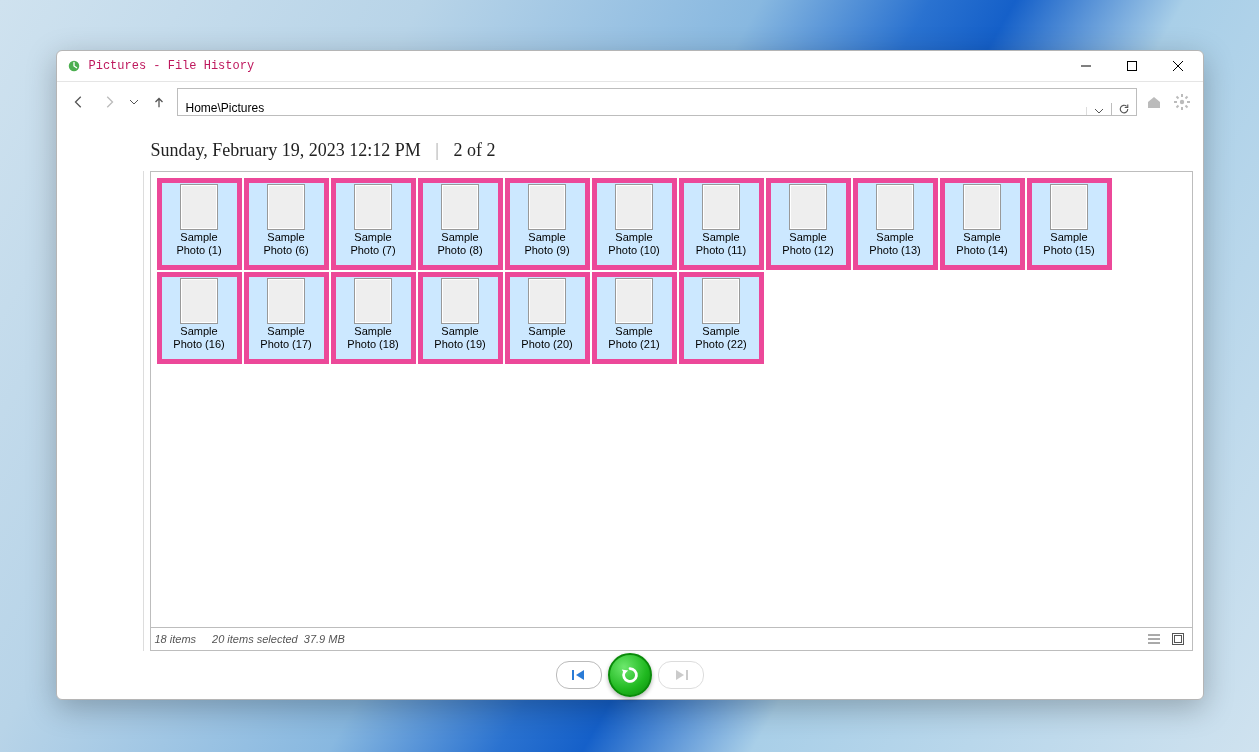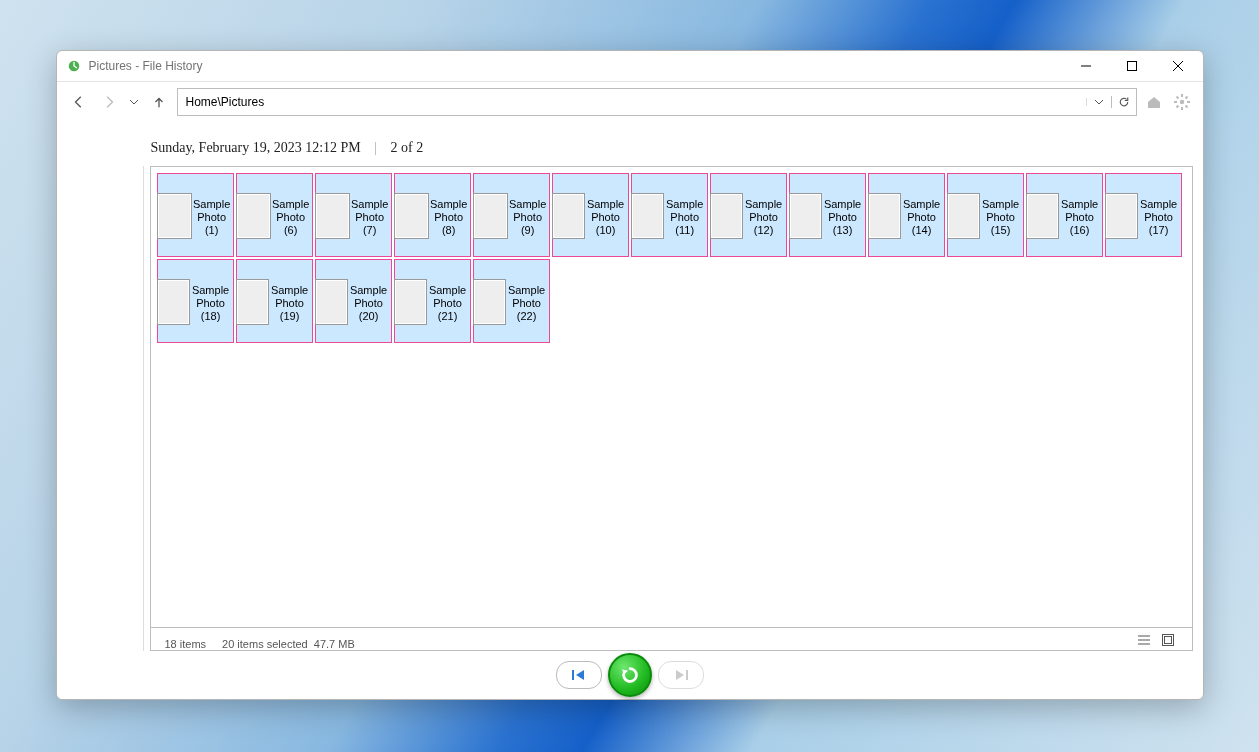--- a/index.html
+++ b/index.html
@@ -7,43 +7,43 @@
   background:linear-gradient(120deg,#cfe2ef 0%,#b8d4e8 25%,#88b8e0 45%,#2a72d0 55%,#1560c9 60%,#a9cfe8 70%,#cfe2ef 100%);
   display:flex;align-items:flex-start;justify-content:center;
   overflow:hidden;
 }
 .window{
   width:1146px;height:648px;margin-top:50px;background:#fff;border:1px solid #b5b5b5;border-radius:6px;
   box-shadow:0 8px 30px rgba(0,0,0,.25);display:flex;flex-direction:column;position:relative;
 }
 .titlebar{height:30px;display:flex;align-items:center;padding:0 2px 0 10px;border-bottom:1px solid #e5e5e5;}
 .titlebar .ic{width:14px;height:14px;margin-right:8px;}
-.titlebar .title{flex:1;font-size:12px;color:#737373;}
+.titlebar .title{flex:1;font-size:12px;color:#be185d;font-family:Liberation Mono, monospace;}
 .titlebar .ctl{width:46px;height:30px;display:flex;align-items:center;justify-content:center;cursor:pointer;}
 .toolbar{height:40px;display:flex;align-items:center;padding:0 10px;gap:6px;}
 .nav-btn{width:24px;height:24px;display:flex;align-items:center;justify-content:center;color:#666;cursor:pointer;border-radius:3px;}
-.address{flex:1;display:flex;border:1px solid #bdbdbd;height:26px;align-items:center;}
+.address{flex:1;display:flex;border:1px solid #bdbdbd;height:26px;align-items:flex-end;}
 .address input{flex:1;border:none;outline:none;padding:0 8px;font-size:12px;}
 .address .dd{width:24px;border-left:1px solid #ddd;display:flex;align-items:center;justify-content:center;cursor:pointer;}
 .address .refresh{width:24px;border-left:1px solid #bdbdbd;display:flex;align-items:center;justify-content:center;cursor:pointer;}
 .search{width:192px;border:1px solid #bdbdbd;height:26px;display:flex;align-items:center;}
 .search input{flex:1;border:none;outline:none;padding:0 8px;font-size:12px;color:#888;}
 .search .sbtn{width:26px;display:flex;align-items:center;justify-content:center;cursor:pointer;}
 .hdr-ic{width:22px;height:22px;display:flex;align-items:center;justify-content:center;color:#999;cursor:pointer;border-radius:3px;}
-.infobar{padding:18px 0 10px 94px;font-size:14px;font-family:"Segoe UI Light","Segoe UI";color:#222;}
+.infobar{padding:18px 0 10px 94px;font-size:18px;font-family:"Segoe UI Light","Segoe UI";color:#222;}
 .infobar .sep{margin:0 10px;color:#aaa;}
 .body{flex:1;display:flex;padding:0 10px 0 10px;overflow:hidden;}
 .sidepane{width:76px;border:1px solid #ddd;border-top:none;border-left:none;border-bottom:none;background:#fff;margin-right:6px;}
 .listwrap{flex:1;display:flex;flex-direction:column;}
 .listbox{flex:1;border:1px solid #bdbdbd;background:#fff;padding:6px;overflow:auto;position:relative;}
 .grid{display:flex;flex-wrap:wrap;gap:2px;}
-.item{width:75px;height:80px;background:#cce8ff;border:1px solid #ec4899;display:flex;flex-direction:row;align-items:center;padding-top:2px;cursor:pointer;}
+.item{width:75px;height:80px;background:#cce8ff;border:5px solid #ec4899;display:flex;flex-direction:column;align-items:center;padding-top:2px;cursor:pointer;}
 .item .thumb{width:34px;height:42px;background:#eee;border:1px solid #fff;box-shadow:0 0 0 1px #999;}
 .item .lbl{font-size:11px;text-align:center;line-height:13px;margin-top:2px;white-space:pre-line;}
-.status{height:22px;border:1px solid #bdbdbd;border-top:none;display:flex;align-items:flex-end;padding:0 14px;font-size:11px;color:#555;}
+.status{height:22px;border:1px solid #bdbdbd;border-top:none;display:flex;align-items:center;padding:0 4px;font-size:11px;color:#555;font-style:italic;}
 .status .s1{margin-right:16px;}
 .status .spacer{flex:1;}
 .viewbtn{width:18px;height:18px;display:flex;align-items:center;justify-content:center;margin-left:4px;cursor:pointer;border:1px solid transparent;}
 .navpanel{height:48px;display:flex;align-items:center;justify-content:center;gap:6px;}
 .pill{width:44px;height:26px;border:1px solid #bbb;border-radius:13px;background:#fff;display:flex;align-items:center;justify-content:center;cursor:pointer;}
 .pill.disabled{opacity:.5;}
 .bigrestore{width:40px;height:40px;border-radius:50%;background:radial-gradient(circle at 35% 30%,#6de86d,#1fb81f 60%,#0a8a0a);border:2px solid #0a8a0a;display:flex;align-items:center;justify-content:center;cursor:pointer;box-shadow:0 2px 4px rgba(0,0,0,.3);}
 
 
 .th-1{background:linear-gradient(180deg,#d9b87a 40%,#5a442f 40%);}
@@ -254,21 +254,21 @@
             <div class="item">
               <div class="thumb th-18"></div>
               <div class="lbl">Sample
 Photo (22)</div>
             </div>
           </div>
 
       </div>
       <div class="status">
         <span class="s1">18 items</span>
-        <span><span>20 items selected</span>&nbsp;&nbsp;<span>47.7 MB</span></span>
+        <span><span>20 items selected</span>&nbsp;&nbsp;<span>37.9 MB</span></span>
         <span class="spacer"></span>
         <div class="viewbtn">
             <svg width="12" height="12" viewBox="0 0 12 12">
               <g stroke="#555">
                 <line x1="0" y1="2" x2="12" y2="2"></line>
                 <line x1="0" y1="6" x2="12" y2="6"></line>
                 <line x1="0" y1="10" x2="12" y2="10"></line>
               </g>
             </svg>
           </div>

